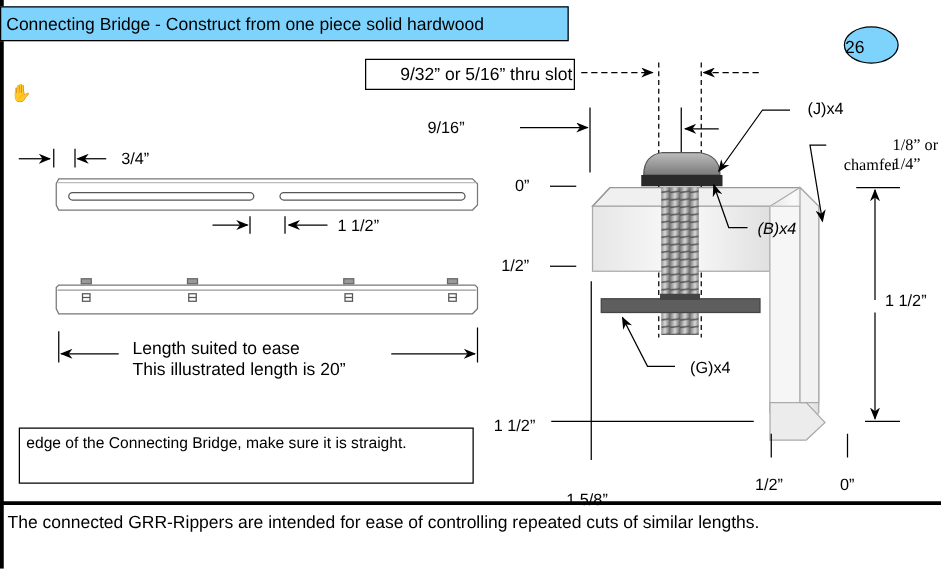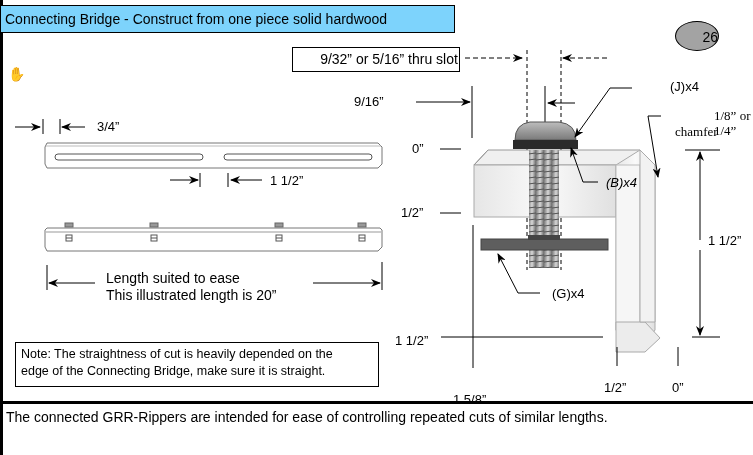--- a/index.html
+++ b/index.html
@@ -5,21 +5,21 @@
   html, body { margin:0; padding:0; background:#fff; }
   body { width:753px; height:455px; position:relative; overflow:hidden;
          font-family:"Liberation Sans", sans-serif; color:#000; }
   .abs { position:absolute; }
   .leftbar { left:0; top:0; width:3px; height:455px; background:#000; }
   .title-box { left:0; top:5px; width:455px; height:28px; border:1px solid #000; box-sizing:border-box;
                font-size:14px; line-height:26px; padding-left:4px; background:#7dd3fc; }
   .slot-box { left:292px; top:47px; width:168px; height:25px; border:1px solid #000; box-sizing:border-box;
               font-size:14px; line-height:23px; text-align:center; background:#fff;padding-left:26px; }
   .page-badge { left:675px; top:21px; width:44px; height:30px; border:1px solid #000; border-radius:50%;
-                background:#a3a3a3; font-size:14px; line-height:30px; text-align:right; box-sizing:border-box; }
+                background:#7dd3fc; font-size:14px; line-height:30px; text-align:left; box-sizing:border-box; }
   .hand { left:8px; top:66px; font-size:14px; }
   .lbl { font-size:13px; white-space:nowrap; }
   .serif { font-family:"Liberation Serif", serif; font-size:13px; line-height:15px; }
   .note-box { left:15px; top:342px; width:364px; height:45px; border:1px solid #000; box-sizing:border-box;
               font-size:12.5px; line-height:17px; padding:3px 5px; background:#fff; }
   .rule { left:0; top:401px; width:753px; height:3px; background:#000; }
   .footer { left:6px; top:409px; font-size:14px; white-space:nowrap; }
   svg { position:absolute; left:0; top:0; }
 </style>
 </head>
@@ -152,33 +152,32 @@
   </g>
 </svg>
 
 <div class="abs lbl" style="left:97px;top:119px;">3/4”</div>
 <div class="abs lbl" style="left:270px;top:173px;">1 1/2”</div>
 
 <div class="abs lbl" style="left:106px;top:270px;font-size:14px;">Length suited to ease</div>
 <div class="abs lbl" style="left:106px;top:287px;font-size:14px;">This illustrated length is 20”</div>
 
 <div class="abs slot-box">9/32” or 5/16” thru slot</div>
-<div class="abs lbl" style="left:354px;top:94px;">9/16”</div>
-<div class="abs lbl" style="left:670px;top:79px;">(J)x4</div>
+<div class="abs lbl" style="left:342px;top:94px;">9/16”</div>
+<div class="abs lbl" style="left:646px;top:79px;">(J)x4</div>
 <div class="abs lbl" style="left:606px;top:175px;font-style:italic;">(B)x4</div>
 <div class="abs lbl" style="left:552px;top:286px;">(G)x4</div>
 <div class="abs serif" style="left:675px;top:108px;margin-left:39px;">1/8” or 1/4”</div>
 <div class="abs serif" style="left:675px;top:124px;">chamfer</div>
 <div class="abs lbl" style="left:412px;top:141px;">0”</div>
 <div class="abs lbl" style="left:401px;top:205px;">1/2”</div>
 <div class="abs lbl" style="left:395px;top:333px;">1 1/2”</div>
 <div class="abs lbl" style="left:453px;top:377px;margin-top:15px;">1 5/8”</div>
 <div class="abs lbl" style="left:604px;top:380px;">1/2”</div>
 <div class="abs lbl" style="left:672px;top:380px;">0”</div>
 <div class="abs lbl" style="left:708px;top:233px;">1 1/2”</div>
 
 <div class="abs note-box">
-  <div>Note: The straightness of cut is heavily depended on the</div>
   <div>edge of the Connecting Bridge, make sure it is straight.</div>
 </div>
 
 <div class="abs rule"></div>
 <div class="abs footer">The connected GRR-Rippers are intended for ease of controlling repeated cuts of similar lengths.</div>
 
 </body></html>

